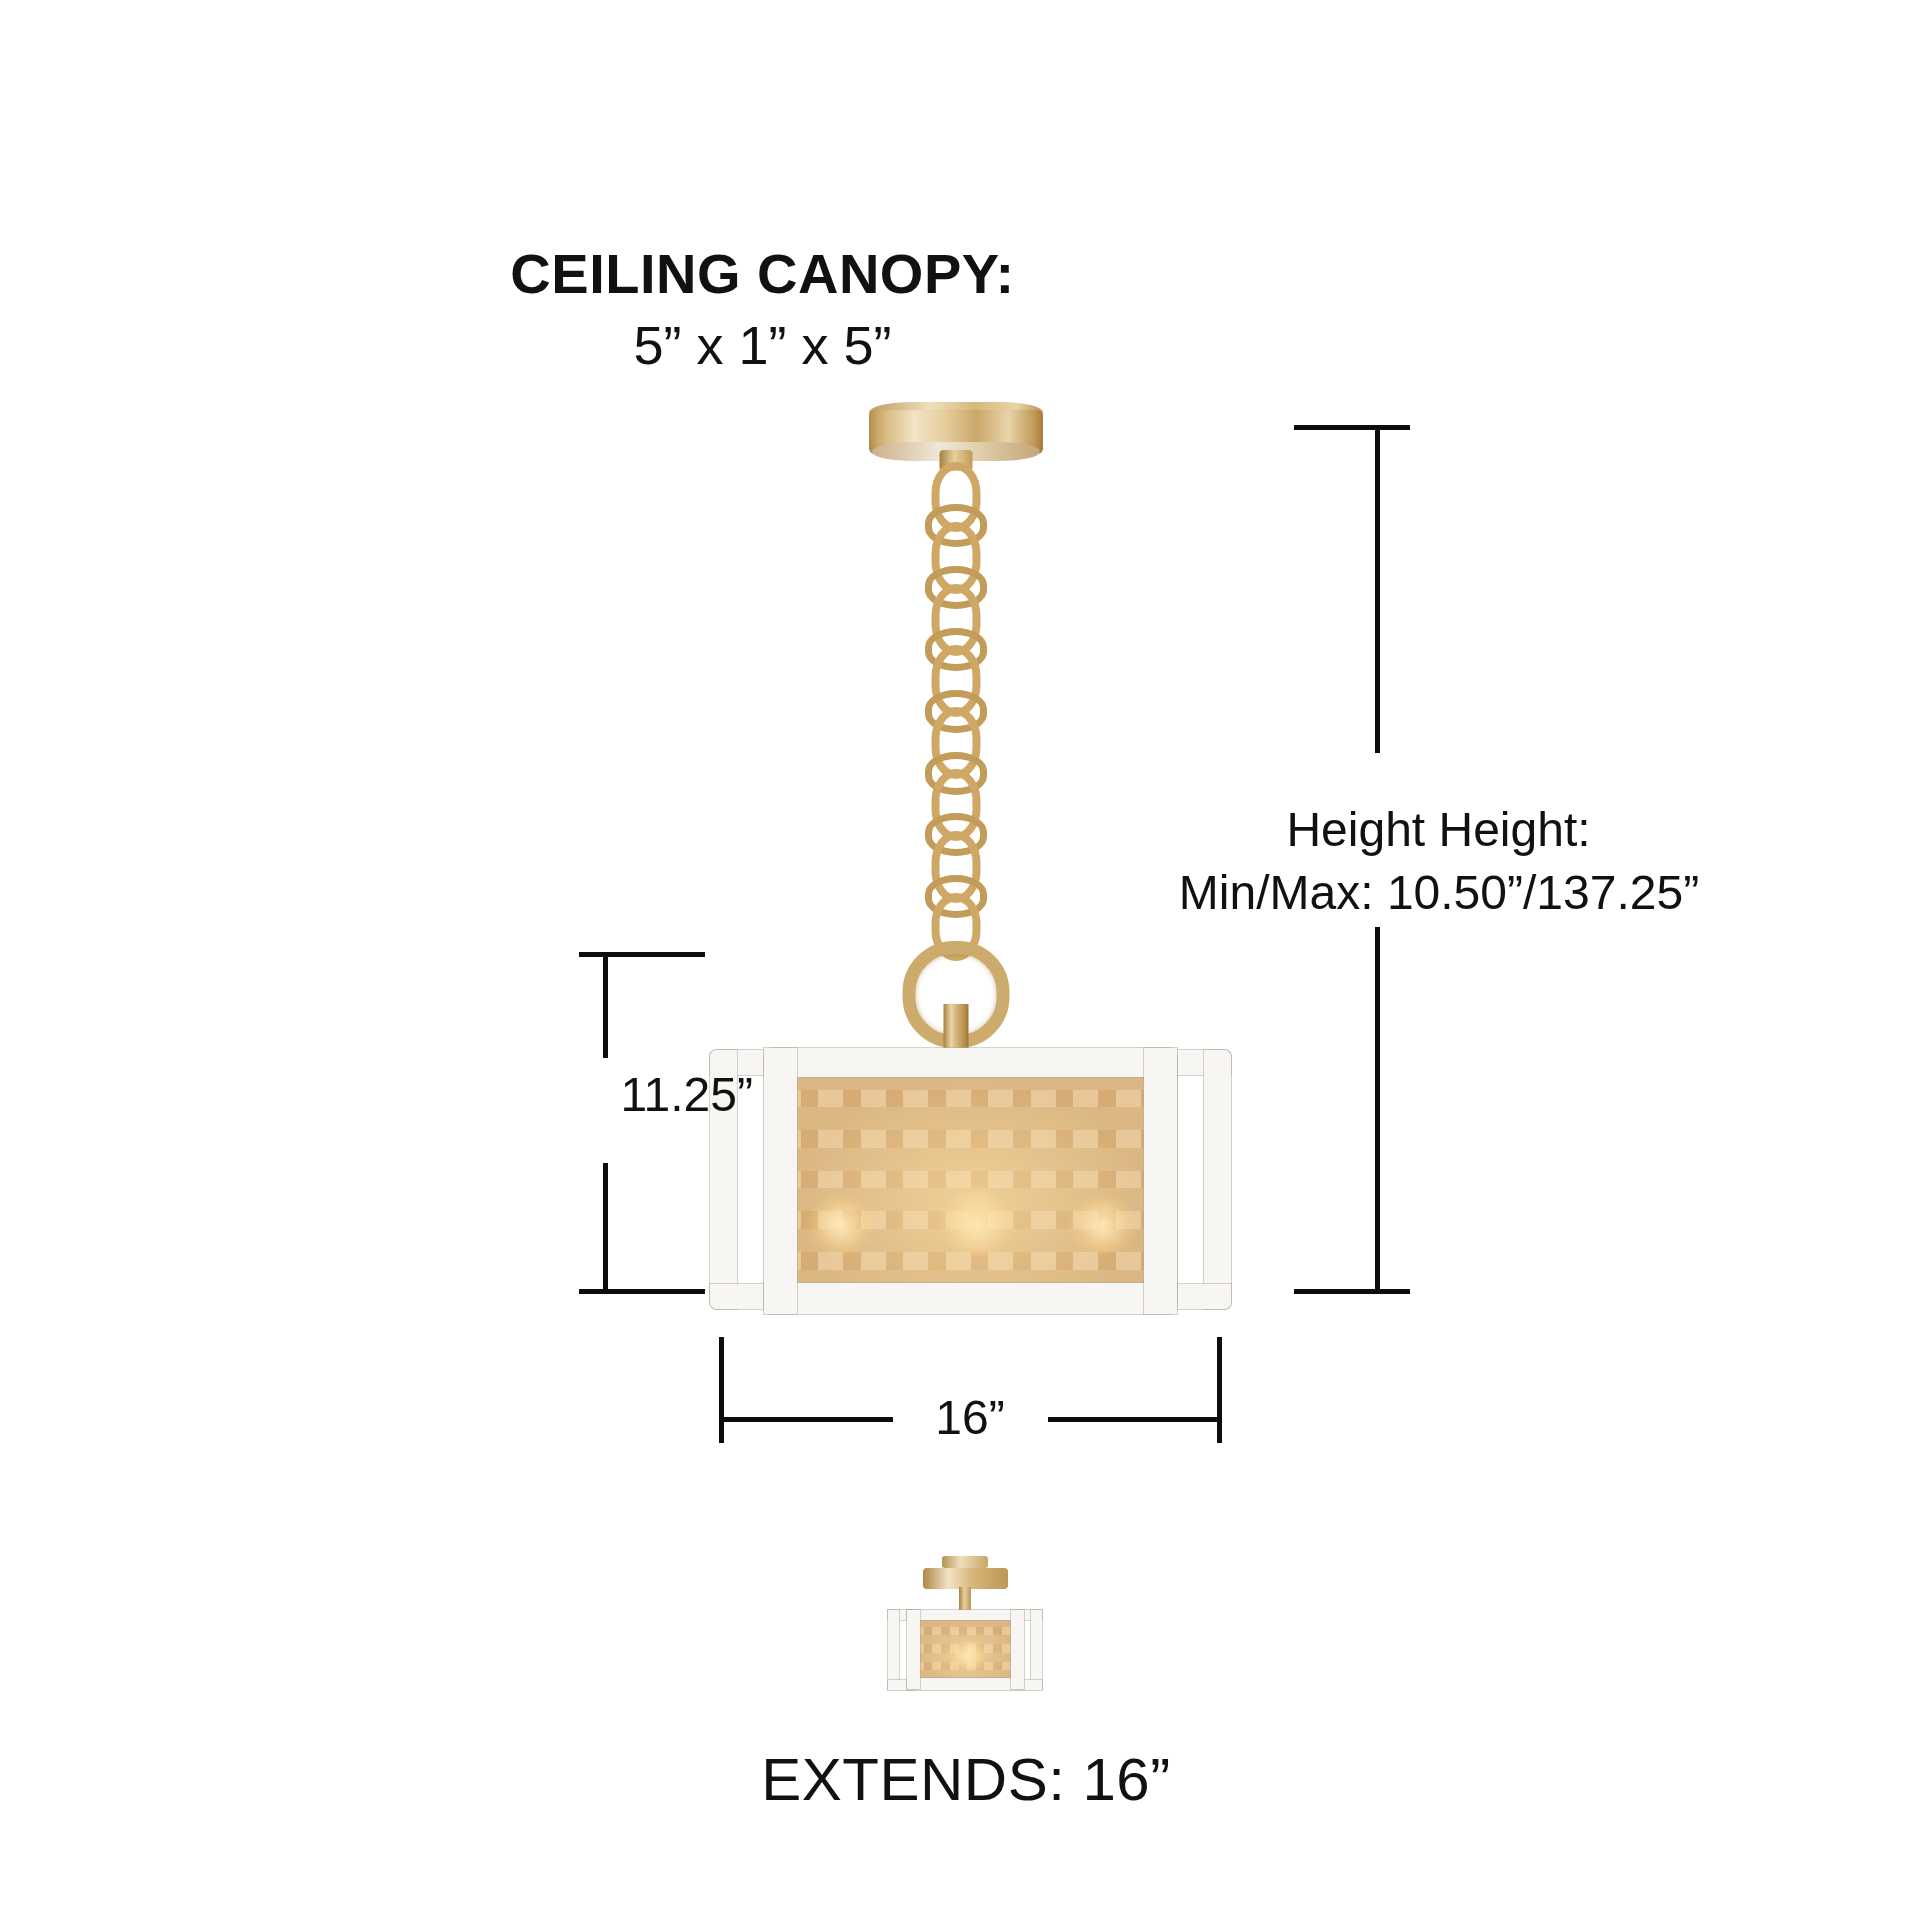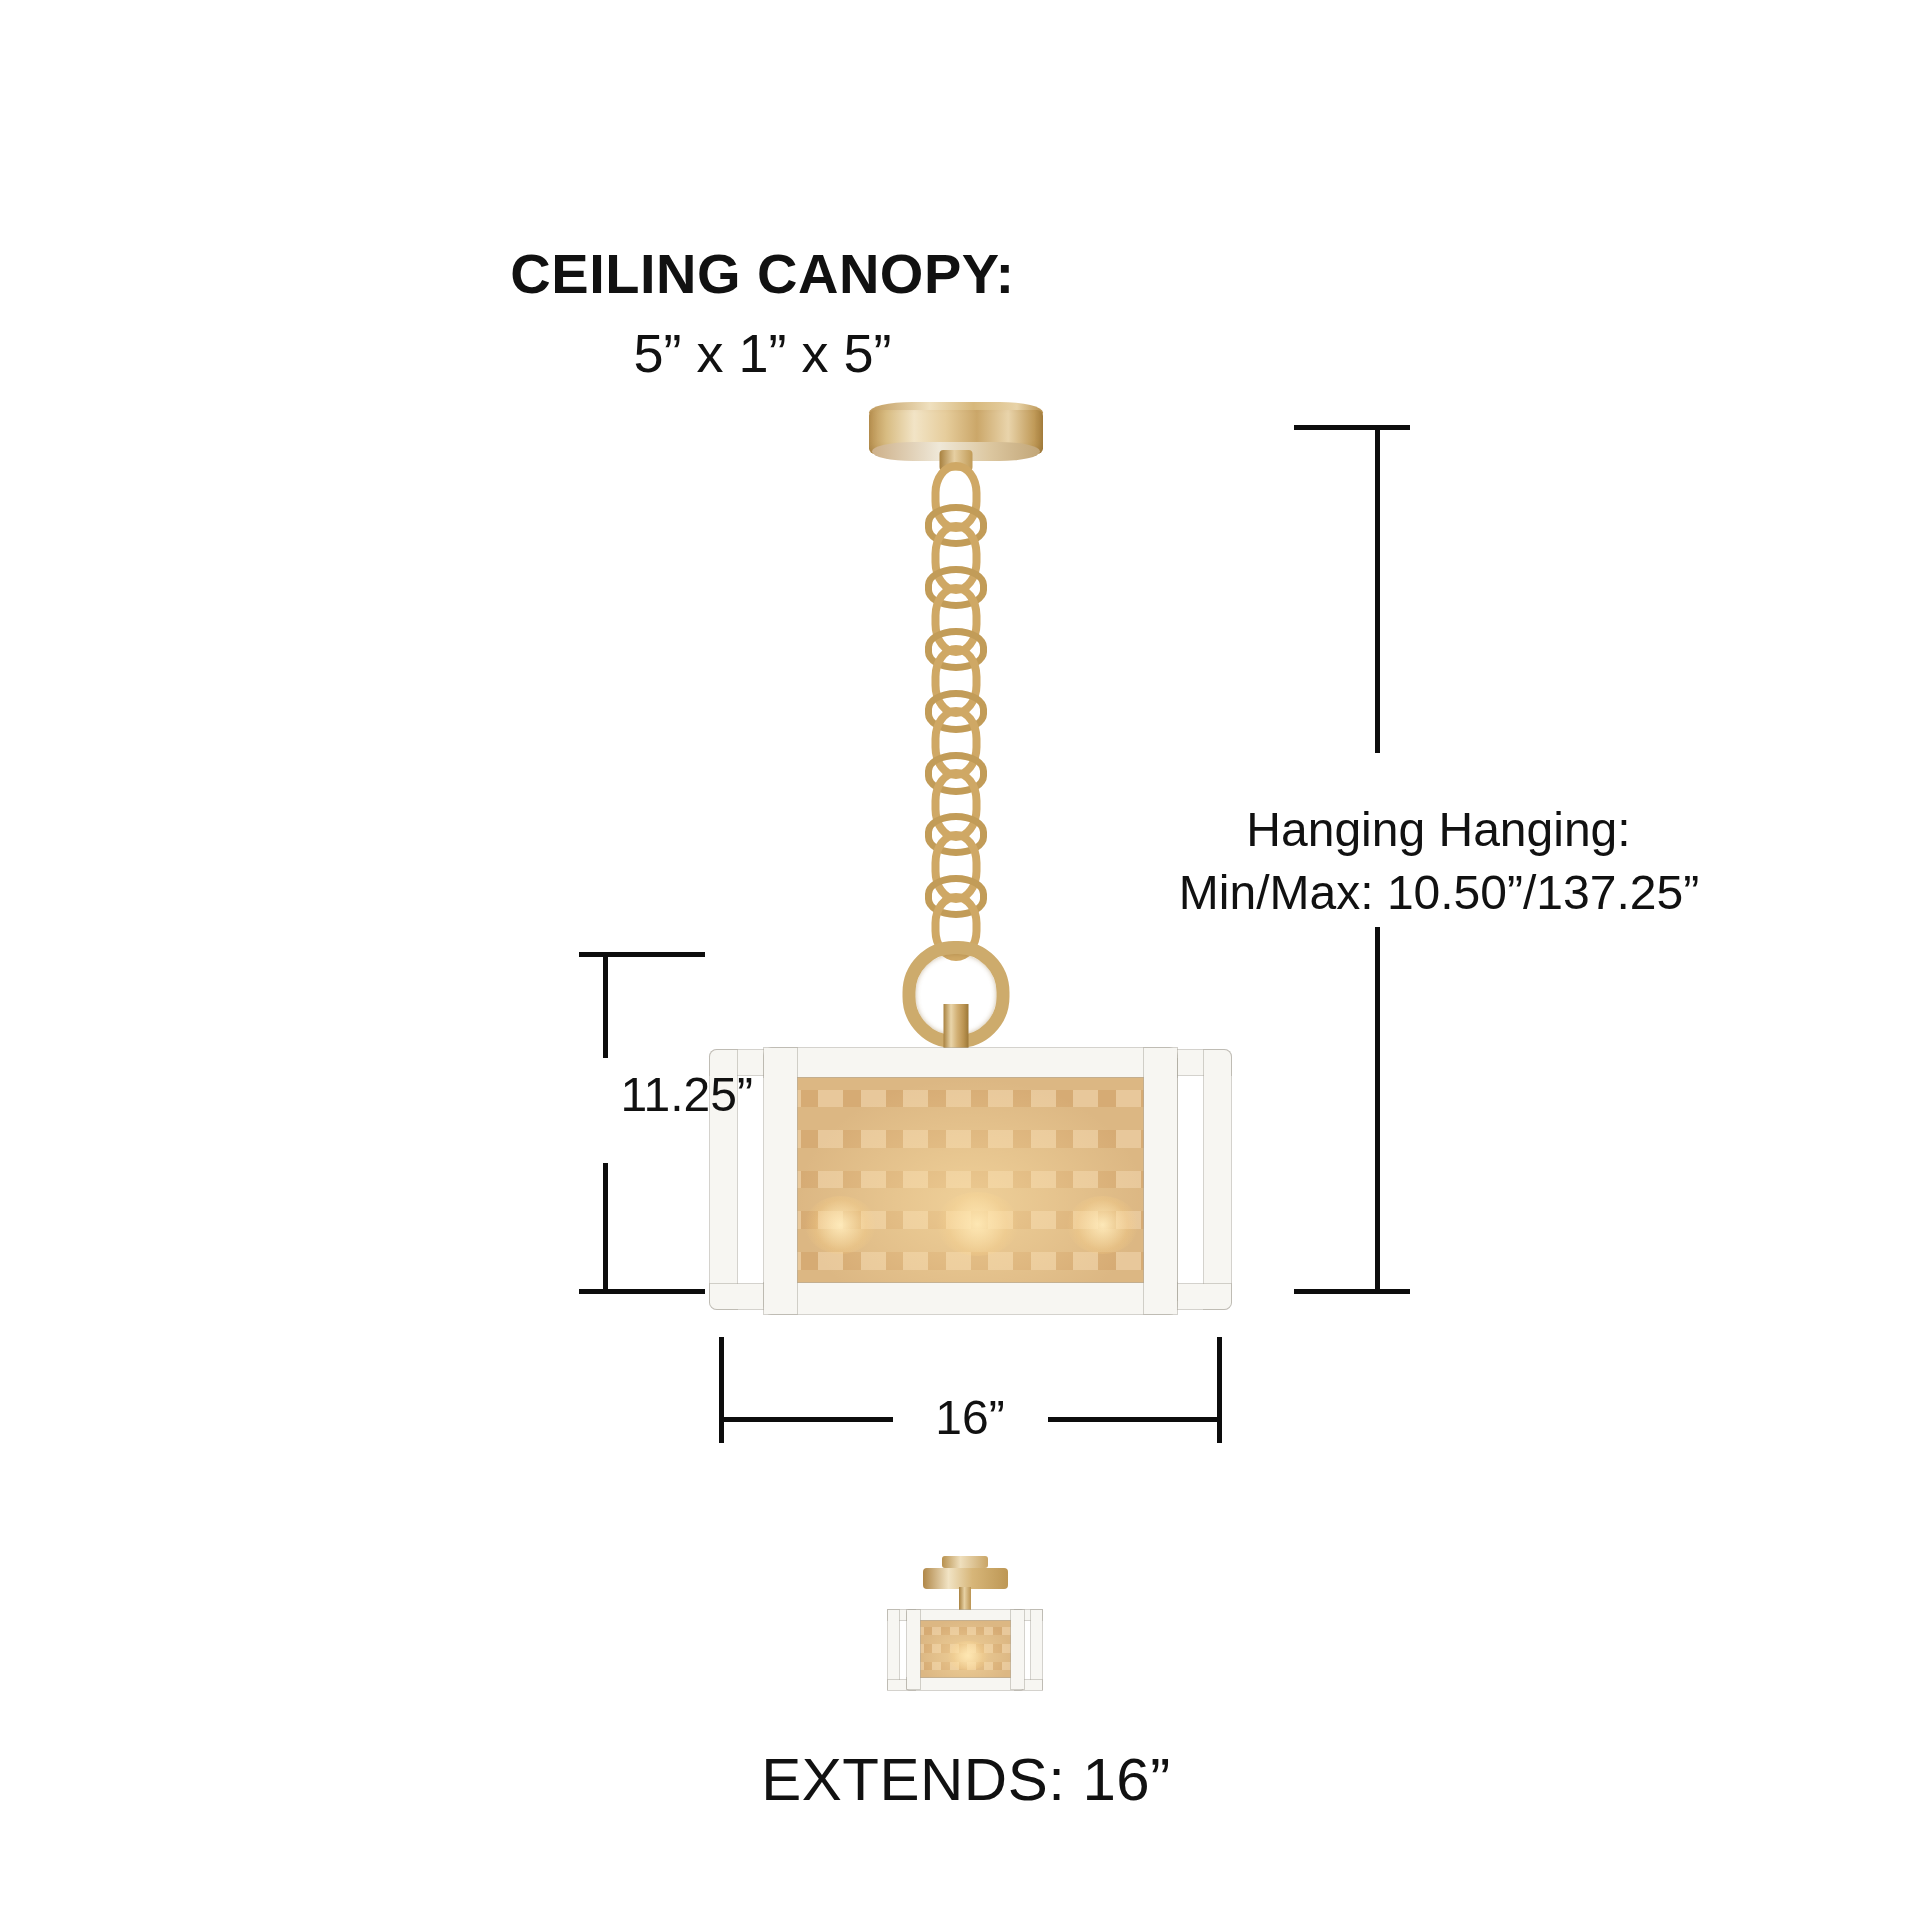--- a/index.html
+++ b/index.html
@@ -63,21 +63,21 @@
     box-shadow:0 0 0 1px rgba(170,165,155,.5);}
   .frame.shadow{background:#ecebe5;}
   .bracket{position:absolute;}
 </style>
 </head>
 <body>
 
 <div class="stage">
 
   <div class="txt hdr" style="left:444px;top:241px;width:637px;">CEILING CANOPY:</div>
-  <div class="txt hdr2" style="left:444px;top:322px;width:637px;">5” x 1” x 5”</div>
+  <div class="txt hdr2" style="left:444px;top:314px;width:637px;">5” x 1” x 5”</div>
 
   <div id="canopy" style="left:869px;top:396px;width:174px;height:77px;">
     <div class="canopy-top"></div>
     <div class="canopy-body"></div>
     <div class="canopy-bot"></div>
     <div class="canopy-nut"></div>
   </div>
 
   <div style="position:absolute;left:869px;top:462px;width:174px;height:483px;">
     <div class="link v" style="top:0px;width:33px;height:54px;"></div>
@@ -150,21 +150,21 @@
   <div class="rule hline" style="left:579px;top:1289px;width:126px;"></div>
 
   <div class="rule vline" style="left:719px;top:1337px;height:106px;"></div>
   <div class="rule hline" style="left:719px;top:1417px;width:174px;"></div>
   <div class="txt dim" style="left:893px;top:1390px;width:154px;">16”</div>
   <div class="rule hline" style="left:1048px;top:1417px;width:174px;"></div>
   <div class="rule vline" style="left:1217px;top:1337px;height:106px;"></div>
 
   <div class="rule hline" style="left:1294px;top:425px;width:116px;"></div>
   <div class="rule vline" style="left:1375px;top:425px;height:328px;"></div>
-  <div class="txt side" style="left:1120px;top:801px;width:637px;">Hanging Hanging:</div>
+  <div class="txt side" style="left:1120px;top:801px;width:637px;">Height Height:</div>
   <div class="txt side" style="left:1072px;top:864px;width:734px;">Min/Max: 10.50”/137.25”</div>
   <div class="rule vline" style="left:1375px;top:927px;height:367px;"></div>
   <div class="rule hline" style="left:1294px;top:1289px;width:116px;"></div>
 
   <div style="position:absolute;left:888px;top:1556px;width:154px;height:135px;">
     <div style="position:absolute;left:54px;top:0;width:46px;height:11.6px;border-radius:2.9px;
                 background:linear-gradient(90deg,#b8914e,#efdfbd 40%,#c9a566);"></div>
     <div style="position:absolute;left:35px;top:11.6px;width:85px;height:21px;border-radius:3.9px;
                 background:linear-gradient(90deg,#b08748,#f1e3c4 30%,#d7b679 58%,#bd9755);"></div>
     <div style="position:absolute;left:71px;top:31px;width:11.6px;height:27px;

